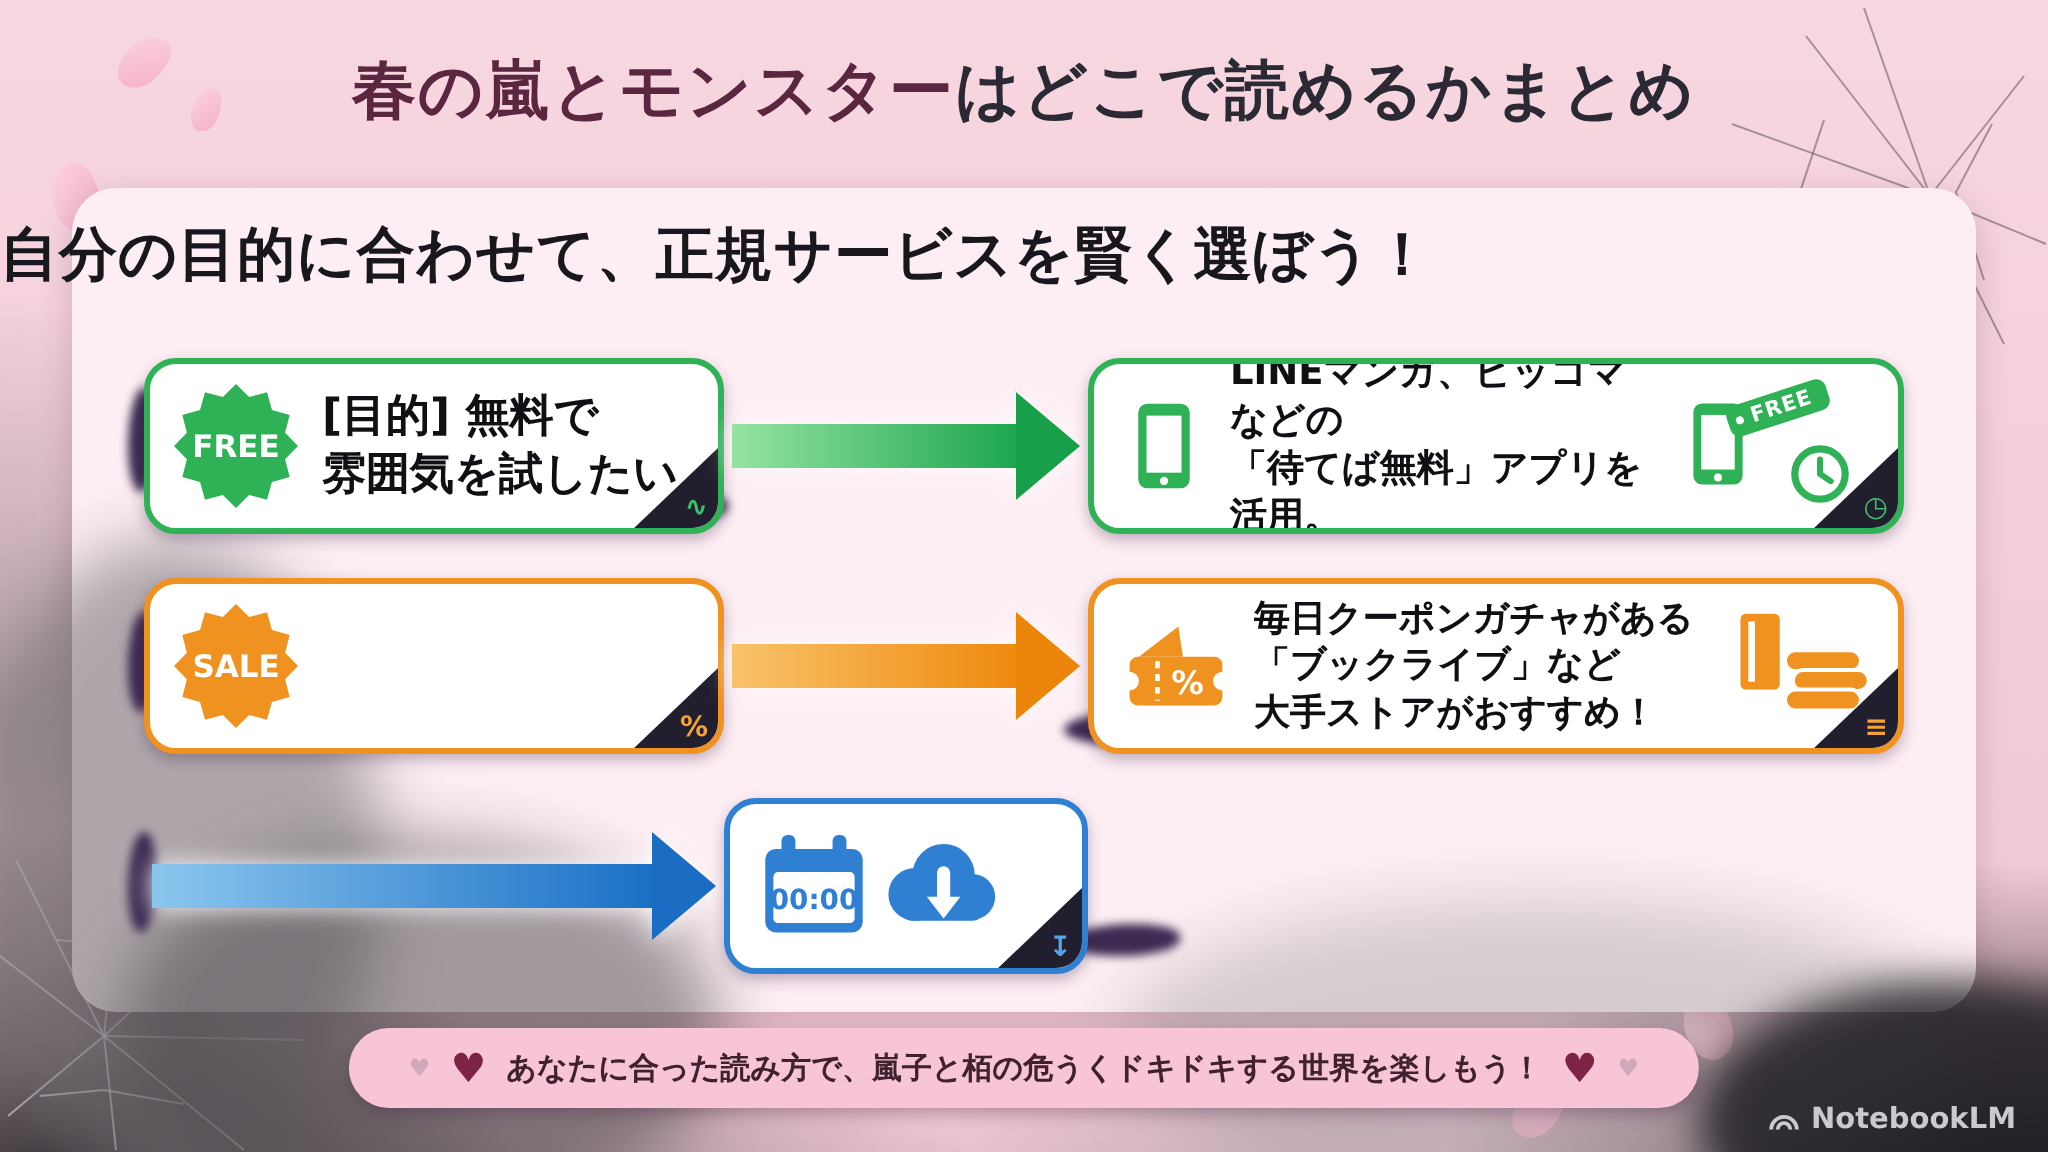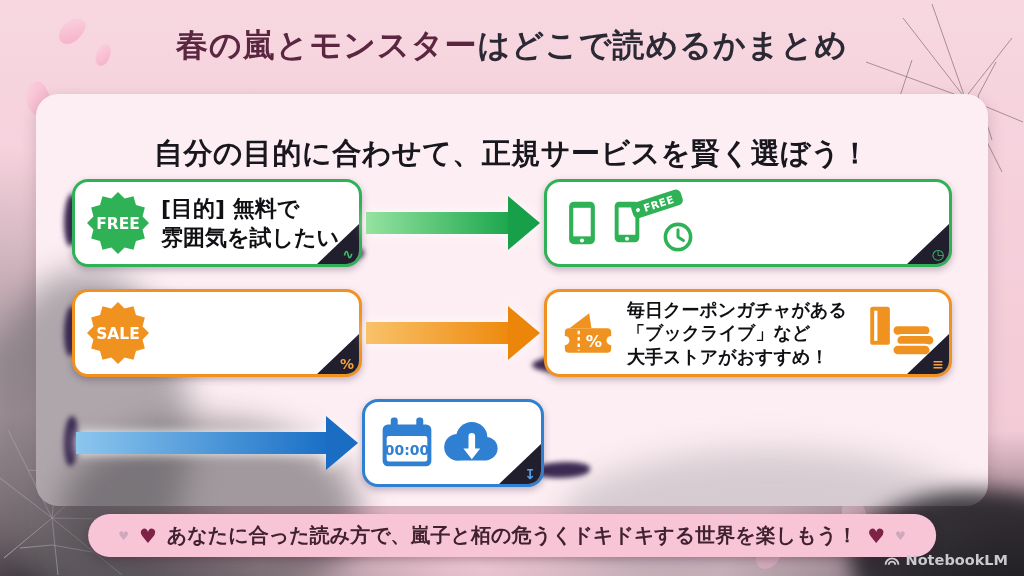--- a/index.html
+++ b/index.html
@@ -12,21 +12,21 @@
       radial-gradient(ellipse 430px 250px at 100% 106%, rgba(22,22,26,.95), rgba(22,22,26,0) 72%),
       radial-gradient(ellipse 300px 170px at 62% 108%, rgba(140,138,142,.5), rgba(140,138,142,0) 70%),
       linear-gradient(180deg,#f7d7e0 0%,#f4cdd9 55%,#f1c8d5 100%);}
   
   .header{position:absolute;top:0;left:0;width:100%;height:92px;display:flex;align-items:center;justify-content:center;}
   .header h1{margin:16px;font-size:32px;font-weight:900;letter-spacing:1px;white-space:nowrap;}
   .hl{color:#5a2640;} .rest{color:#2b2933;}
   
   .panel{position:absolute;left:36px;top:94px;width:952px;height:412px;background:#fdeef3;
     border-radius:22px;box-shadow:0 5px 16px rgba(80,40,70,.22);}
-  .panel-title{position:absolute;top:134px;left:0;width:100%;text-align:center;
+  .panel-title{position:absolute;top:108px;left:0;width:100%;
     font-size:29px;font-weight:900;color:#17171d;letter-spacing:.5px;}
   
   .smoke{position:absolute;border-radius:50%;filter:blur(16px);pointer-events:none;}
   .smoke.s1{left:-20px;top:270px;width:210px;height:330px;background:rgba(110,108,112,.55);}
   .smoke.s2{left:60px;top:420px;width:300px;height:190px;background:rgba(70,68,72,.5);}
   .smoke.s3{left:560px;top:450px;width:420px;height:140px;background:rgba(150,148,152,.38);}
   .smoke.s4{left:850px;top:490px;width:260px;height:140px;background:rgba(25,25,30,.8);filter:blur(10px);}
   
   .rows{position:absolute;left:72px;top:176px;width:880px;display:flex;flex-direction:column;gap:16px;}
   .row{display:grid;grid-template-columns:290px 1fr 408px;align-items:center;height:94px;position:relative;}
@@ -58,21 +58,21 @@
   .cluster{position:relative;width:100px;height:70px;flex:none;}
   .cluster .phone2{position:absolute;left:0;top:4px;}
   .free-tag{position:absolute;left:26px;top:8px;transform:rotate(-18deg);background:#2fb156;color:#fff;
     font-size:10.5px;font-weight:800;padding:2px 8px 2px 12px;border-radius:5px;letter-spacing:.5px;}
   .free-tag::before{content:"";position:absolute;left:4px;top:50%;width:4px;height:4px;margin-top:-2px;border-radius:50%;background:#fff;}
   .cluster .clock{position:absolute;left:58px;top:34px;}
   
   .pill{position:absolute;top:514px;left:50%;transform:translateX(-50%);background:#f8c5d6;
     border-radius:30px;padding:8px 30px;white-space:nowrap;display:flex;align-items:center;gap:10px;
     box-shadow:0 3px 8px rgba(60,20,50,.3);}
-  .pill-text{font-size:20px;font-weight:800;color:#40212f;}
+  .pill-text{font-size:15px;font-weight:800;color:#40212f;}
   .heart{color:#7d2346;font-size:20px;font-weight:900;}
   .heart.pale{color:#cfa8bc;font-size:12px;}
   
   .watermark{position:absolute;right:16px;bottom:8px;display:flex;align-items:center;gap:6px;
     color:#c9c9ce;font-size:14.5px;font-weight:600;}
   
   .petal{position:absolute;background:linear-gradient(135deg,#fbd4e1,#f5aec7);border-radius:65% 35% 60% 40%;pointer-events:none;}
   svg{display:block;}
   .crack{position:absolute;left:0;top:0;pointer-events:none;}
 </style>
@@ -146,20 +146,22 @@
       <div class="arrow">
           <div class="shaft"></div>
           <div class="head"></div>
         </div>
       <div class="card">
         <svg width="46" height="64" viewBox="0 0 100 100">
           <rect x="22" y="4" width="56" height="92" rx="10" fill="#2fb156"></rect>
           <rect x="31" y="17" width="38" height="62" fill="#fff"></rect>
           <circle cx="50" cy="88" r="4.5" fill="#fff"></circle>
         </svg>
+        <div class="sol-text">LINEマンガ、ピッコマなどの
+「待てば無料」アプリを活用。</div>
         <div class="cluster">
           <svg class="phone2" width="44" height="60" viewBox="0 0 100 100">
             <rect x="22" y="4" width="56" height="92" rx="10" fill="#2fb156"></rect>
             <rect x="31" y="17" width="38" height="62" fill="#fff"></rect>
             <circle cx="50" cy="88" r="4.5" fill="#fff"></circle>
           </svg>
           <div class="free-tag">FREE</div>
           <svg class="clock" width="30" height="30" viewBox="0 0 100 100">
             <circle cx="50" cy="50" r="42" fill="#fff" stroke="#2fb156" stroke-width="12"></circle>
             <path d="M50,50 L50,26 M50,50 L68,62" stroke="#2fb156" stroke-width="10" stroke-linecap="round" fill="none"></path>

